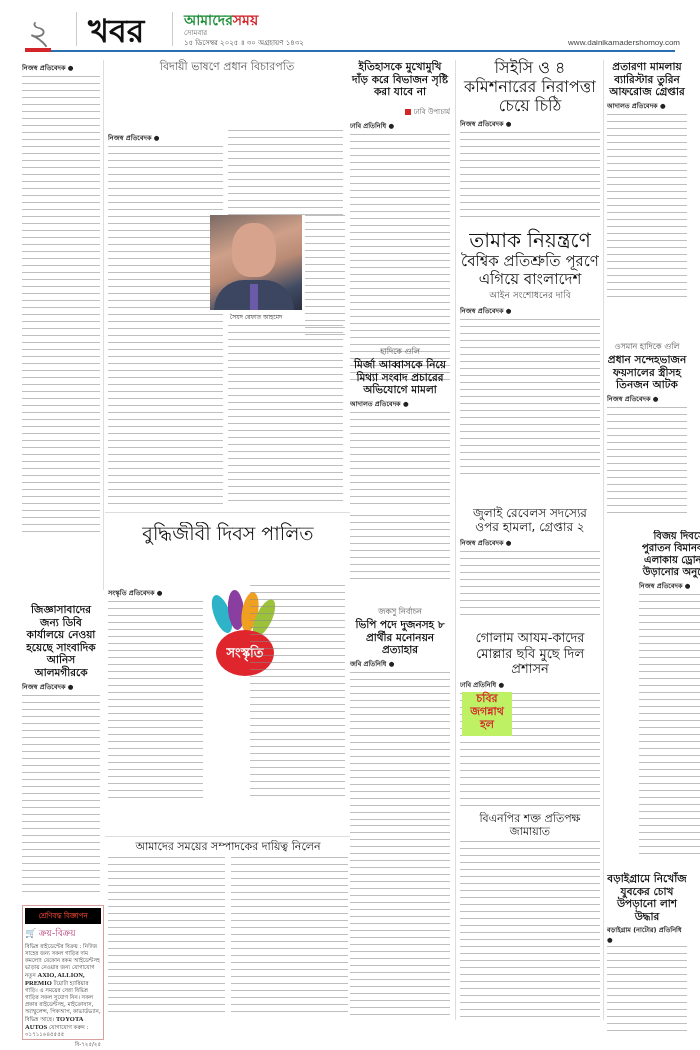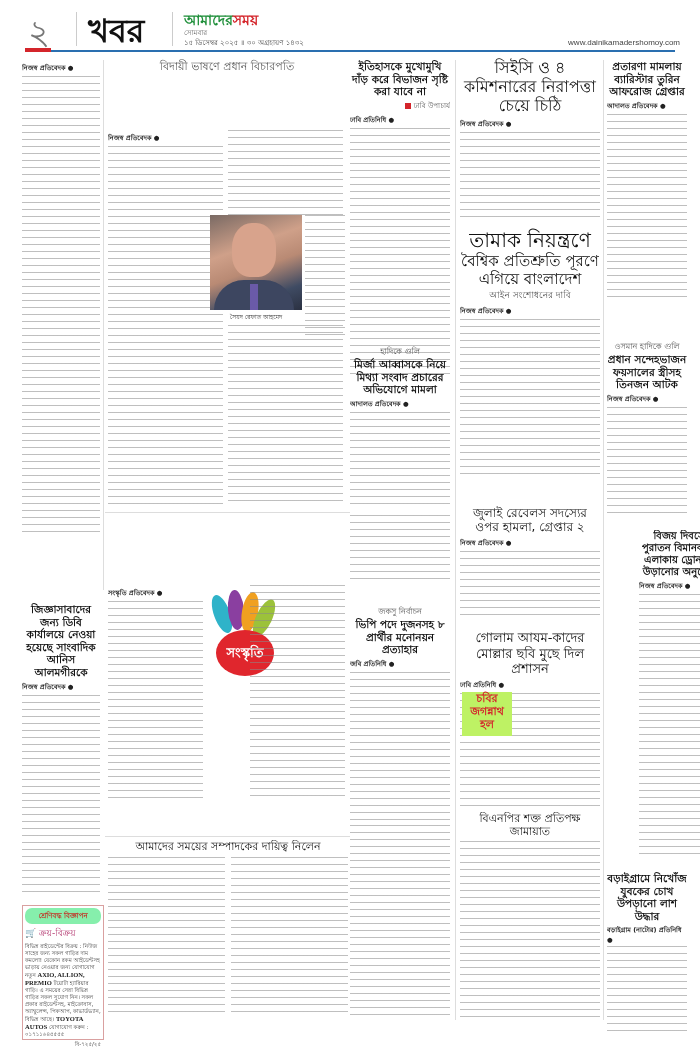--- a/index.html
+++ b/index.html
@@ -31,21 +31,21 @@
   .photo { position: absolute; background: linear-gradient(160deg, #7a6a64 0%, #cfa089 35%, #b98a74 55%, #3f4b63 80%, #2b3142 100%); }
   .photo .face { position: absolute; left: 22px; top: 8px; width: 44px; height: 54px; border-radius: 45% 45% 40% 40%; background: #d8a38c; }
   .photo .suit { position: absolute; left: 4px; bottom: 0; width: 80px; height: 30px; background: #3d4660; border-radius: 30px 30px 0 0; }
   .photo .tie { position: absolute; left: 40px; bottom: 0; width: 8px; height: 26px; background: #6a5aa8; }
 
   .sanskriti { position: absolute; width: 90px; height: 90px; }
   .sanskriti .petal { position: absolute; width: 16px; height: 40px; border-radius: 50%; }
   .sanskriti .circle { position: absolute; left: 16px; top: 40px; width: 58px; height: 46px; background: #e0262d; border-radius: 50%; color: #fff; font-size: 13px; font-weight: bold; display: flex; align-items: center; justify-content: center; }
 
   .ad-box { position: absolute; left: 22px; top: 905px; width: 82px; height: 135px; border: 1px solid #d9a0a0; padding: 2px; }
-  .ad-title { background: #86efac; font-size: 7px; color: #c0392b; text-align: center; font-weight: bold; padding: 2px 0; border-radius: 7px; }
+  .ad-title { background: #000000; font-size: 7px; color: #c0392b; text-align: center; font-weight: bold; padding: 2px 0; }
   .ad-cart { font-size: 9px; color: #b0306a; margin-top: 2px; }
   .ad-text { font-size: 5.5px; line-height: 7px; color: #444; margin-top: 2px; }
   .ad-text b { font-family: Liberation Serif, serif; color: #222; font-size: 6.5px; }
   .ad-code { font-size: 5.5px; color: #555; text-align: right; margin-top: 3px; }
 
   .badge-red { position: absolute; left: 462px; top: 692px; width: 50px; height: 44px; color: #d4252b; font-weight: bold; font-size: 11px; text-align: center; line-height: 13px; }
 </style>
 </head>
 <body>
 
@@ -88,21 +88,21 @@
 <div class="art" style="left:305px;top:215px;width:40px;height:120px">
   <div class="lines" style="height:120px"></div>
 </div>
 <div class="art" style="left:228px;top:325px;width:115px;height:180px">
   <div class="lines" style="height:180px"></div>
 </div>
 <div class="hrule" style="left:105px;top:512px;width:245px"></div>
 
 <div class="art" style="left:350px;top:60px;width:100px;height:335px">
   <div class="hl" style="font-size:10.5px;font-weight:bold">ইতিহাসকে মুখোমুখি দাঁড় করে বিভাজন সৃষ্টি করা যাবে না</div>
-  <div style="font-size:7px;color:#555;text-align:right;margin-top:2px"><span class="red-sq"></span><span>ঢাবি উপাচার্য</span></div>
+  <div style="font-size:7px;color:#555;text-align:right;margin-top:8px"><span class="red-sq"></span><span>ঢাবি উপাচার্য</span></div>
   <div class="byline">ঢাবি প্রতিনিধি ●</div>
   <div class="lines" style="height:250px;margin-top:2px"></div>
 </div>
 
 <div class="art" style="left:350px;top:345px;width:100px;height:165px">
   <div class="kicker" style="font-size:8px">হাদিকে গুলি</div>
   <div class="hl" style="font-size:10.5px;font-weight:bold">মির্জা আব্বাসকে নিয়ে মিথ্যা সংবাদ প্রচারের অভিযোগে মামলা</div>
   <div class="byline">আদালত প্রতিবেদক ●</div>
   <div class="lines" style="height:110px;margin-top:2px"></div>
 </div>
@@ -167,20 +167,21 @@
   <div class="lines" style="height:90px;margin-top:2px"></div>
 </div>
 
 <div class="art" style="left:22px;top:603px;width:78px;height:295px">
   <div class="hl" style="font-size:10.5px;font-weight:bold">জিজ্ঞাসাবাদের জন্য ডিবি কার্যালয়ে নেওয়া হয়েছে সাংবাদিক আনিস আলমগীরকে</div>
   <div class="byline">নিজস্ব প্রতিবেদক ●</div>
   <div class="lines" style="height:210px;margin-top:2px"></div>
 </div>
 
 <div class="art" style="left:108px;top:522px;width:240px;height:56px">
+  <div class="hl" style="font-size:19px">বুদ্ধিজীবী দিবস পালিত</div>
 </div>
 <div class="art" style="left:108px;top:585px;width:95px;height:215px">
   <div class="byline">সংস্কৃতি প্রতিবেদক ●</div>
   <div class="lines" style="height:205px;margin-top:2px"></div>
 </div>
 <div class="sanskriti" style="left:200px;top:590px">
   <div class="petal" style="left:14px;top:4px;background:#2fb3c9;transform:rotate(-20deg)"></div>
   <div class="petal" style="left:28px;top:0px;background:#8a3fa0;transform:rotate(-5deg)"></div>
   <div class="petal" style="left:42px;top:2px;background:#f0a020;transform:rotate(10deg)"></div>
   <div class="petal" style="left:56px;top:8px;background:#9cc23a;transform:rotate(25deg)"></div>

